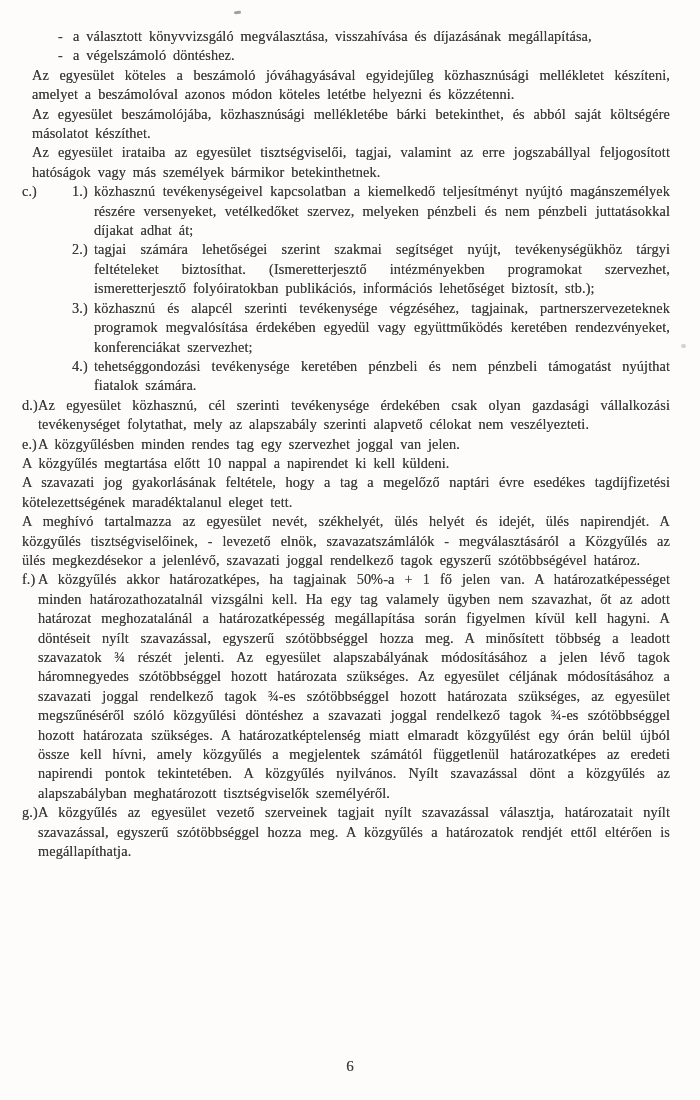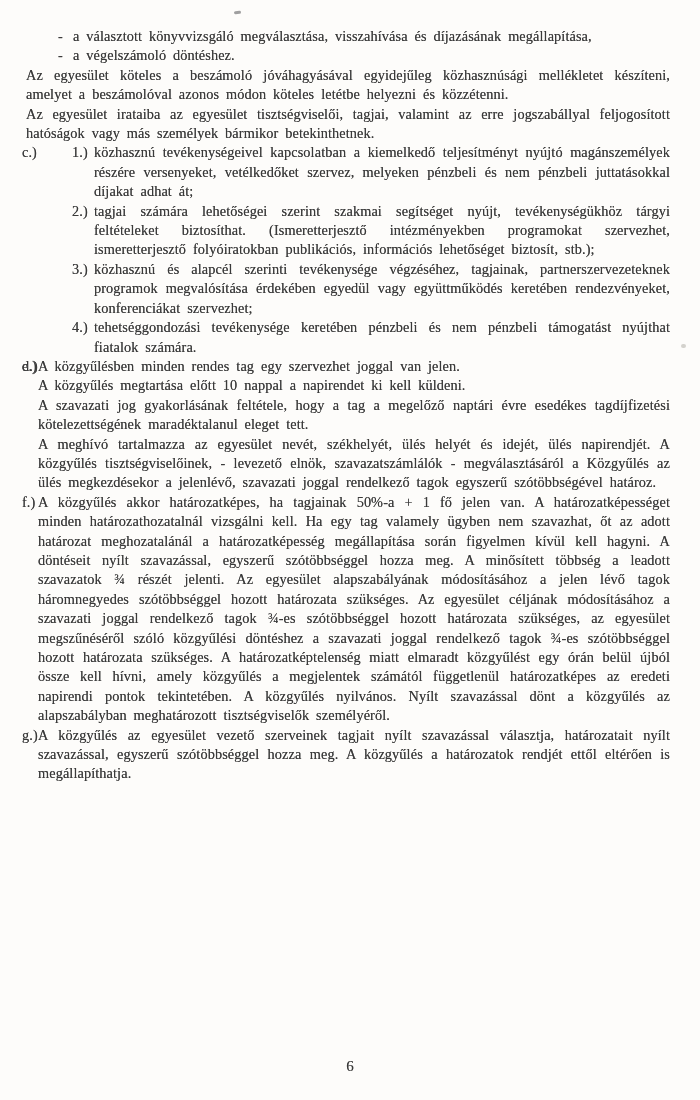--- a/index.html
+++ b/index.html
@@ -33,23 +33,23 @@
     text-align: justify;
     text-justify: inter-word;
     position: relative;
   }
   .block .label {
     position: absolute;
     left: 0;
     top: 0;
   }
   .bullet        { margin-left: 36px; padding-left: 15px; }
-  .paragraph     { margin-left: 4px; }
+  .paragraph     { margin-left: 10px; }
   .lettered      { padding-left: 16px; }
-  .lettered-cont { margin-left: 16px; }
+  .lettered-cont { }
   .numbered      { margin-left: 50px; padding-left: 22px; }
   .page-number {
     position: absolute;
     top: 1057px;
     left: 0;
     width: 100%;
     text-align: center;
     font-size: 15px;
     line-height: 19px;
     color: #3a3a3a;
@@ -75,27 +75,28 @@
   }
 </style>
 </head>
 <body>
 
 <div class="page">
   <div class="content" id="doc-content">
       <div class="block bullet"><span class="label">-</span><span class="txt">a választott könyvvizsgáló megválasztása, visszahívása és díjazásának megállapítása,</span></div>
       <div class="block bullet"><span class="label">-</span><span class="txt">a végelszámoló döntéshez.</span></div>
       <div class="block paragraph"><span class="txt">Az egyesület köteles a beszámoló jóváhagyásával egyidejűleg közhasznúsági mellékletet készíteni, amelyet a beszámolóval azonos módon köteles letétbe helyezni és közzétenni.</span></div>
+      <div class="block paragraph"><span class="txt">Az egyesület beszámolójába, közhasznúsági mellékletébe bárki betekinthet, és abból saját költségére másolatot készíthet.</span></div>
       <div class="block paragraph"><span class="txt">Az egyesület irataiba az egyesület tisztségviselői, tagjai, valamint az erre jogszabállyal feljogosított hatóságok vagy más személyek bármikor betekinthetnek.</span></div>
       <div class="block lettered"><span class="label">c.)</span></div>
       <div class="block numbered"><span class="label">1.)</span><span class="txt">közhasznú tevékenységeivel kapcsolatban a kiemelkedő teljesítményt nyújtó magánszemélyek részére versenyeket, vetélkedőket szervez, melyeken pénzbeli és nem pénzbeli juttatásokkal díjakat adhat át;</span></div>
       <div class="block numbered"><span class="label">2.)</span><span class="txt">tagjai számára lehetőségei szerint szakmai segítséget nyújt, tevékenységükhöz tárgyi feltételeket biztosíthat. (Ismeretterjesztő intézményekben programokat szervezhet, ismeretterjesztő folyóiratokban publikációs, információs lehetőséget biztosít, stb.);</span></div>
       <div class="block numbered"><span class="label">3.)</span><span class="txt">közhasznú és alapcél szerinti tevékenysége végzéséhez, tagjainak, partnerszervezeteknek programok megvalósítása érdekében egyedül vagy együttműködés keretében rendezvényeket, konferenciákat szervezhet;</span></div>
       <div class="block numbered"><span class="label">4.)</span><span class="txt">tehetséggondozási tevékenysége keretében pénzbeli és nem pénzbeli támogatást nyújthat fiatalok számára.</span></div>
-      <div class="block lettered"><span class="label">d.)</span></div>
+      <div class="block lettered"><span class="label">d.)</span><span class="txt">Az egyesület közhasznú, cél szerinti tevékenysége érdekében csak olyan gazdasági vállalkozási tevékenységet folytathat, mely az alapszabály szerinti alapvető célokat nem veszélyezteti.</span></div>
       <div class="block lettered"><span class="label">e.)</span><span class="txt">A közgyűlésben minden rendes tag egy szervezhet joggal van jelen.</span></div>
       <div class="block lettered-cont"><span class="txt">A közgyűlés megtartása előtt 10 nappal a napirendet ki kell küldeni.</span></div>
       <div class="block lettered-cont"><span class="txt">A szavazati jog gyakorlásának feltétele, hogy a tag a megelőző naptári évre esedékes tagdíjfizetési kötelezettségének maradéktalanul eleget tett.</span></div>
       <div class="block lettered-cont"><span class="txt">A meghívó tartalmazza az egyesület nevét, székhelyét, ülés helyét és idejét, ülés napirendjét. A közgyűlés tisztségviselőinek, - levezető elnök, szavazatszámlálók - megválasztásáról a Közgyűlés az ülés megkezdésekor a jelenlévő, szavazati joggal rendelkező tagok egyszerű szótöbbségével határoz.</span></div>
       <div class="block lettered"><span class="label">f.)</span><span class="txt">A közgyűlés akkor határozatképes, ha tagjainak 50%-a + 1 fő jelen van. A határozatképességet minden határozathozatalnál vizsgálni kell. Ha egy tag valamely ügyben nem szavazhat, őt az adott határozat meghozatalánál a határozatképesség megállapítása során figyelmen kívül kell hagyni. A döntéseit nyílt szavazással, egyszerű szótöbbséggel hozza meg. A minősített többség a leadott szavazatok ¾ részét jelenti. Az egyesület alapszabályának módosításához a jelen lévő tagok háromnegyedes szótöbbséggel hozott határozata szükséges. Az egyesület céljának módosításához a szavazati joggal rendelkező tagok ¾-es szótöbbséggel hozott határozata szükséges, az egyesület megszűnéséről szóló közgyűlési döntéshez a szavazati joggal rendelkező tagok ¾-es szótöbbséggel hozott határozata szükséges. A határozatképtelenség miatt elmaradt közgyűlést egy órán belül újból össze kell hívni, amely közgyűlés a megjelentek számától függetlenül határozatképes az eredeti napirendi pontok tekintetében. A közgyűlés nyilvános. Nyílt szavazással dönt a közgyűlés az alapszabályban meghatározott tisztségviselők személyéről.</span></div>
       <div class="block lettered"><span class="label">g.)</span><span class="txt">A közgyűlés az egyesület vezető szerveinek tagjait nyílt szavazással választja, határozatait nyílt szavazással, egyszerű szótöbbséggel hozza meg. A közgyűlés a határozatok rendjét ettől eltérően is megállapíthatja.</span></div>
     </div>
   <div class="speck speck-top"></div>
   <div class="speck speck-right"></div>
   <div class="page-number">6</div>

